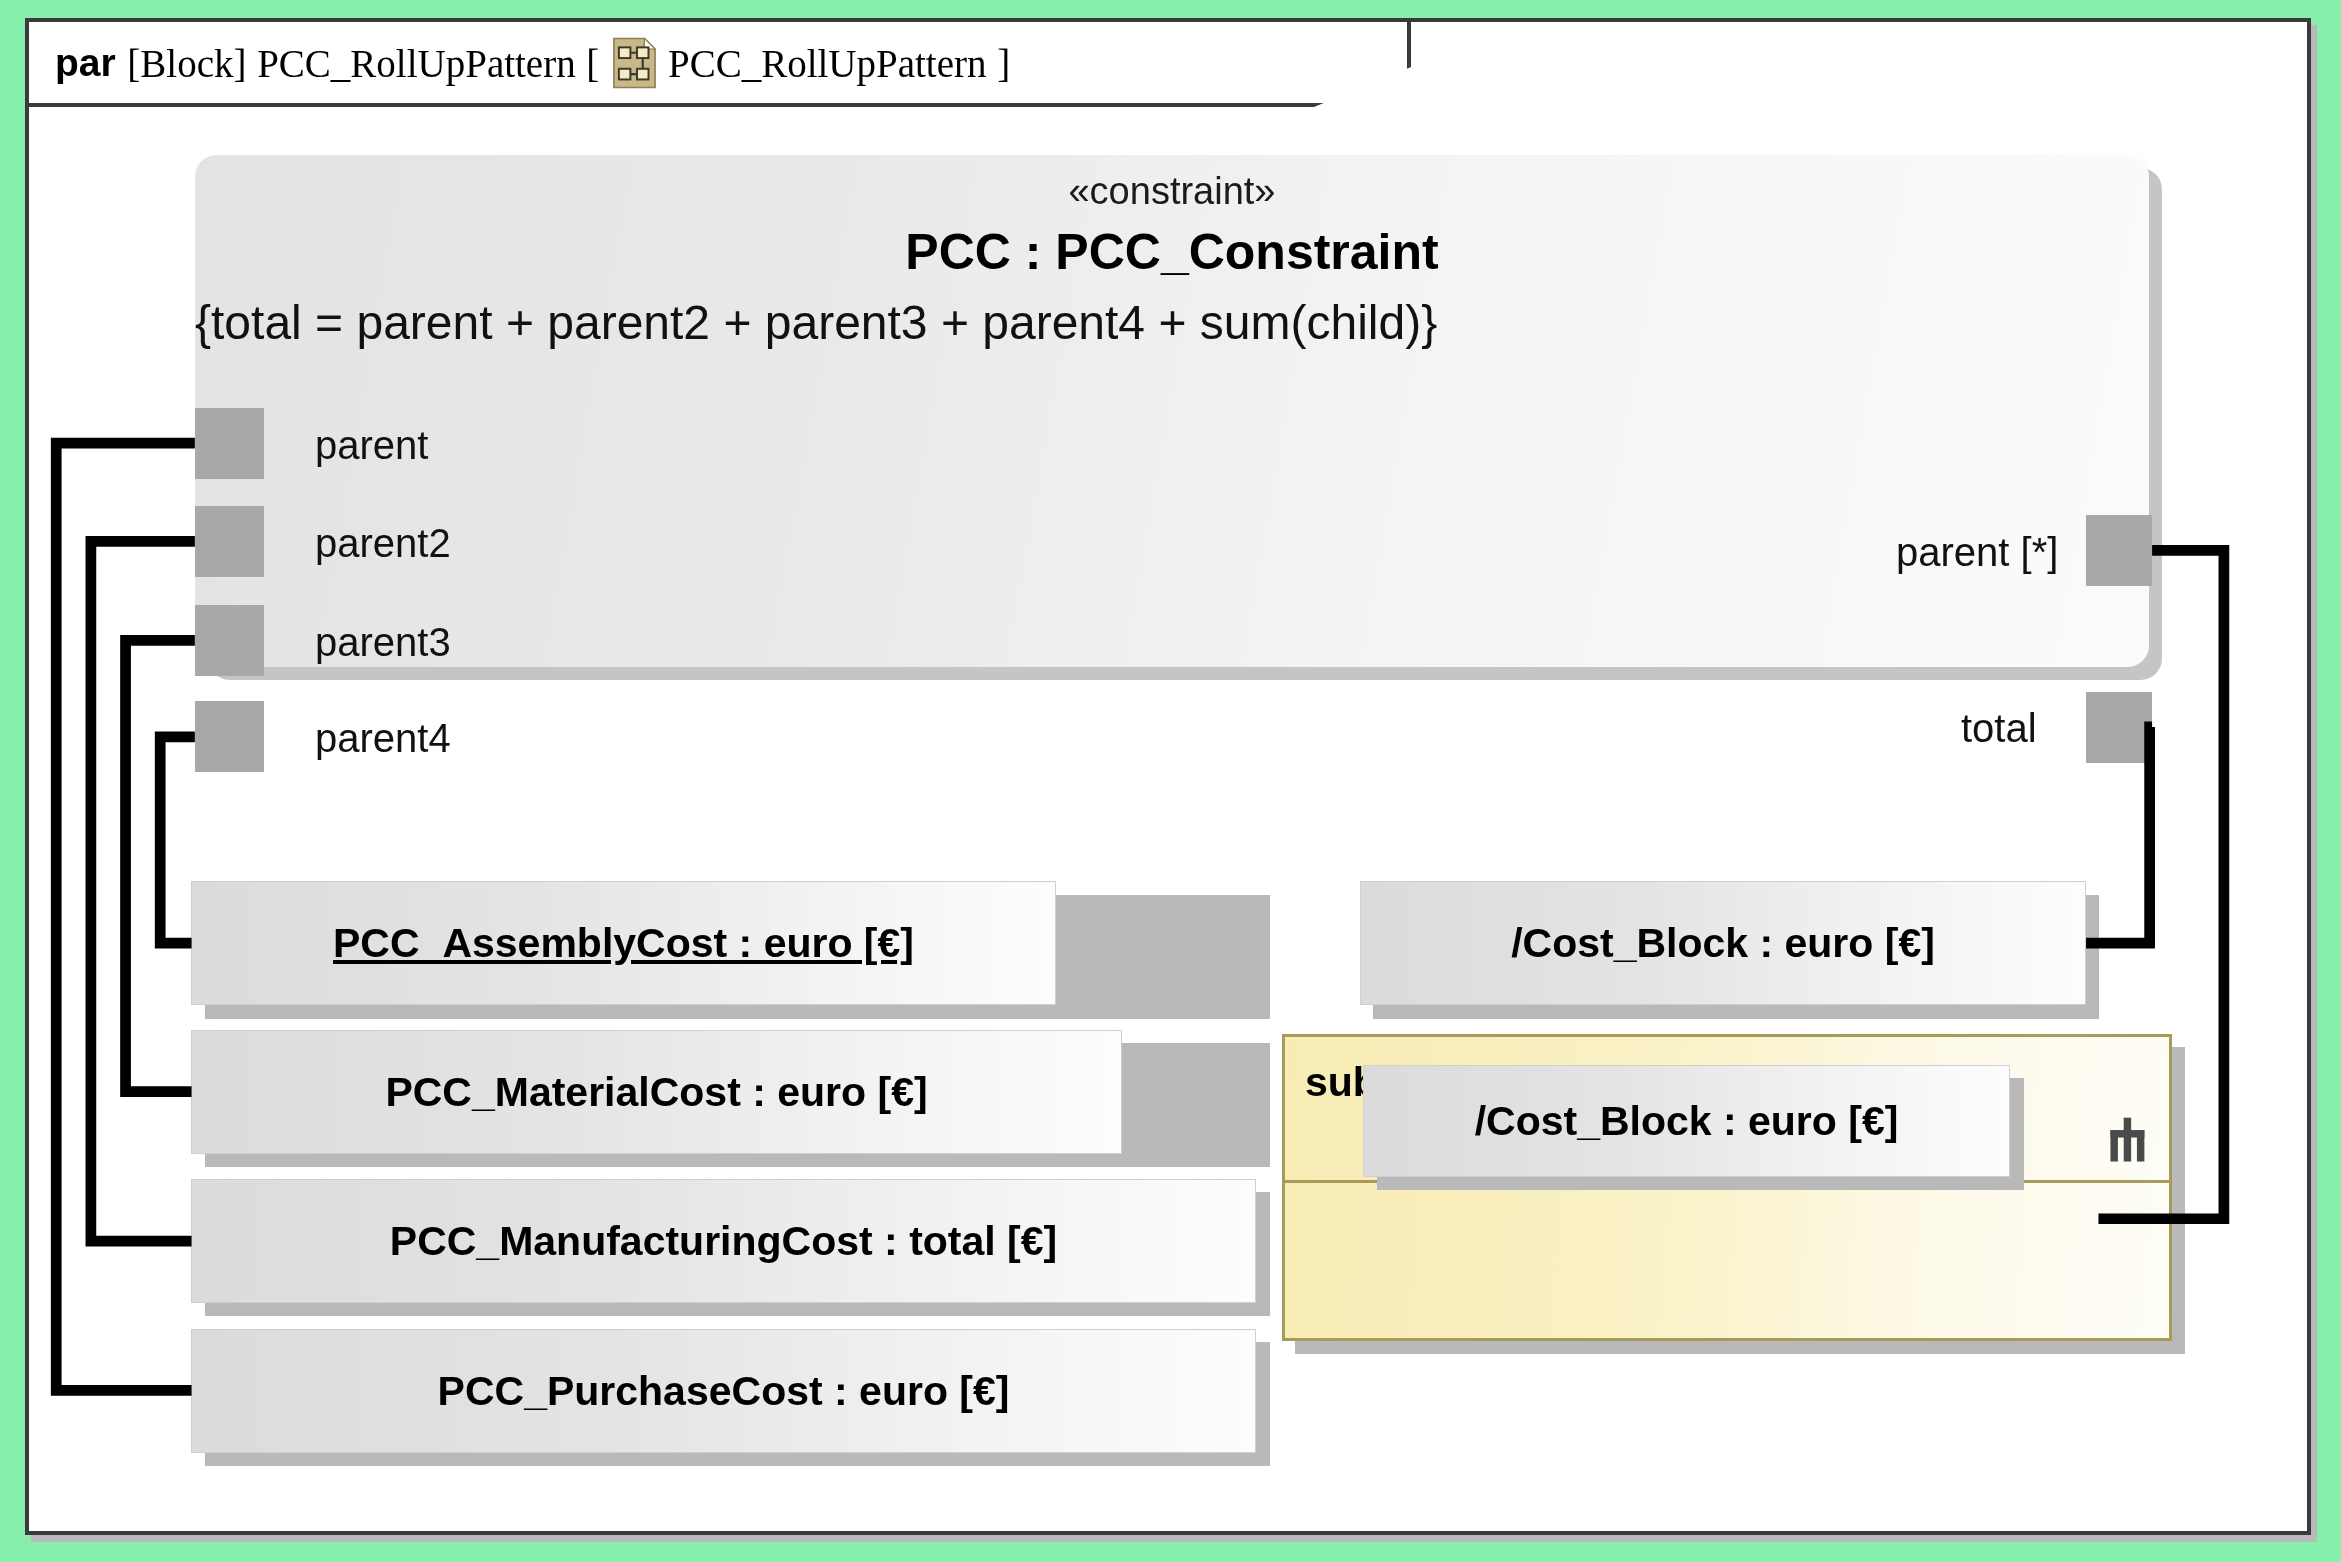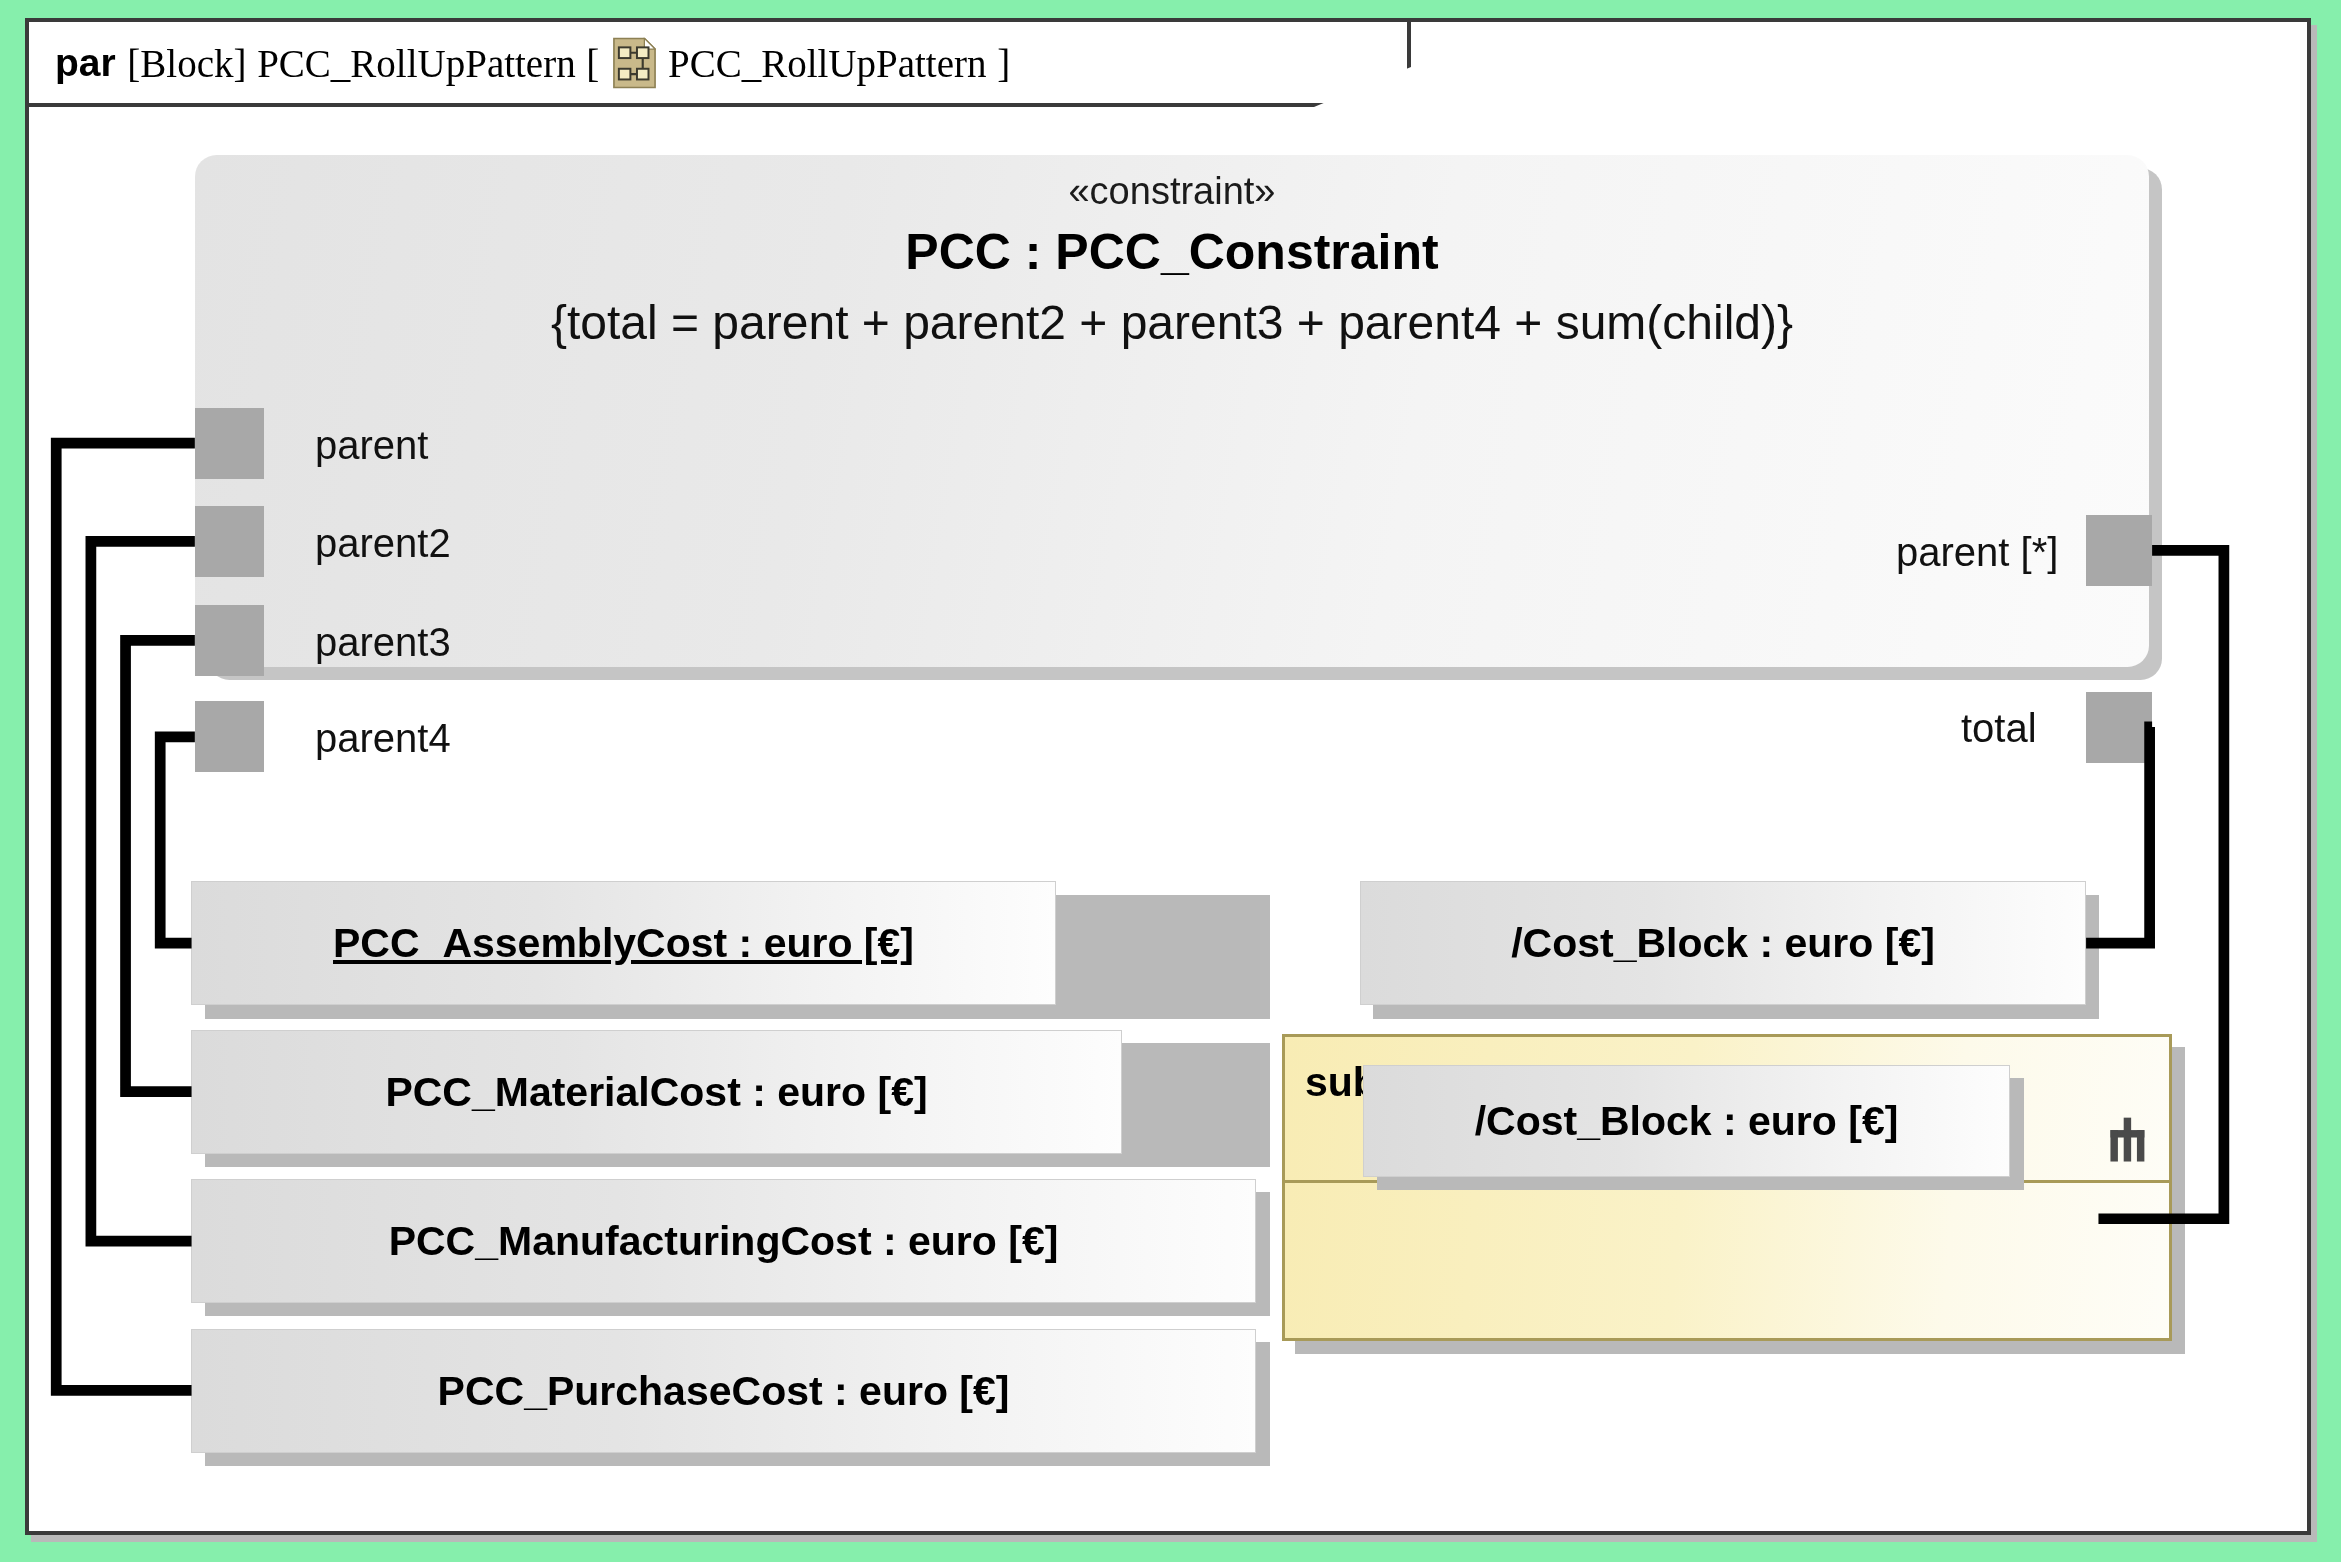--- a/index.html
+++ b/index.html
@@ -57,21 +57,21 @@
   }
   .c-stereo{
     position:absolute;top:15px;left:0;width:100%;text-align:center;
     font-size:38px;color:#1b1b1b;
   }
   .c-name{
     position:absolute;top:68px;left:0;width:100%;text-align:center;
     font-size:50px;font-weight:bold;color:#000;
   }
   .c-expr{
-    position:absolute;top:140px;left:0;width:100%;text-align:center;
+    position:absolute;top:140px;left:0;width:100%;text-align:left;
     font-size:48px;color:#111;
   }
 
   
   .port{position:absolute;background:#a8a8a8;z-index:4;}
   .port-label{
     position:absolute;font-size:40px;color:#111;white-space:nowrap;z-index:4;margin-left:38px;
   }
 
   
@@ -173,21 +173,21 @@
     <span>PCC_AssemblyCost : euro [€]</span>
   </div>
 
   <div class="vblock-shadow" style="left:205px;top:1043px;width:1065px;height:124px;"></div>
   <div class="vblock" style="left:191px;top:1030px;width:931px;height:124px;">
     <span>PCC_MaterialCost : euro [€]</span>
   </div>
 
   <div class="vblock-shadow" style="left:205px;top:1192px;width:1065px;height:124px;"></div>
   <div class="vblock" style="left:191px;top:1179px;width:1065px;height:124px;">
-    <span>PCC_ManufacturingCost : euro [€]</span>
+    <span>PCC_ManufacturingCost : total [€]</span>
   </div>
 
   <div class="vblock-shadow" style="left:205px;top:1342px;width:1065px;height:124px;"></div>
   <div class="vblock" style="left:191px;top:1329px;width:1065px;height:124px;">
     <span>PCC_PurchaseCost : euro [€]</span>
   </div>
 
   <div class="vblock-shadow" style="left:1373px;top:895px;width:726px;height:124px;"></div>
   <div class="vblock" style="left:1360px;top:881px;width:726px;height:124px;">
     <span>/Cost_Block : euro [€]</span>

